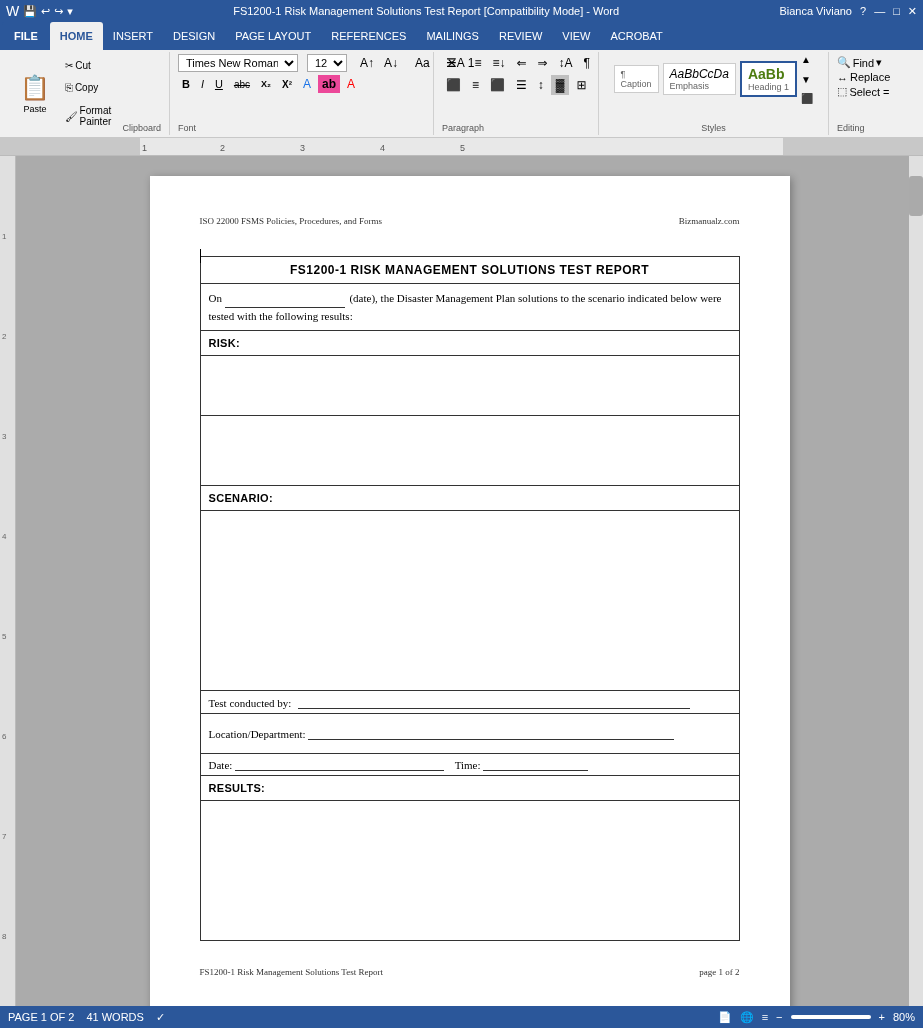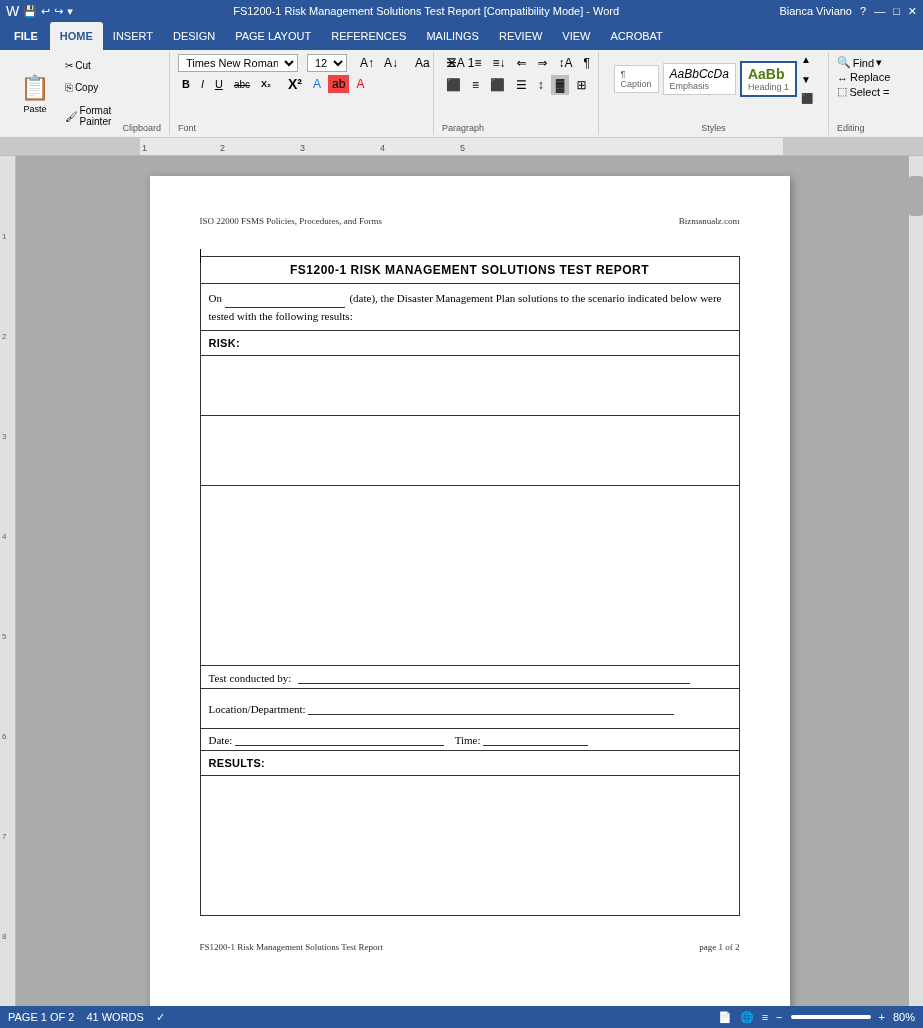--- a/index.html
+++ b/index.html
@@ -112,21 +112,21 @@
       cursor: pointer;
     }
     .grow-shrink { display: flex; gap: 2px; }
     .icon-btn { font-size: 12px; cursor: pointer; padding: 1px 3px; border: 1px solid transparent; }
     .format-btn { font-size: 11px; font-family: 'Segoe UI', Arial, sans-serif; cursor: pointer; padding: 1px 4px; font-weight: bold; }
     .format-btn.bold { font-weight: bold; }
     .format-btn.italic { font-style: italic; font-weight: normal; }
     .format-btn.underline { text-decoration: underline; font-weight: normal; }
     .format-btn.strike { text-decoration: line-through; font-weight: normal; font-size: 10px; }
     .format-btn.sub { font-size: 9px; vertical-align: sub; }
-    .format-btn.sup { font-size: 14px; vertical-align: super; margin-left: 6px; }
+    .format-btn.sup { font-size: 10px; vertical-align: super; }
 
     
     .para-group { min-width: 160px; }
     .para-row { display: flex; align-items: center; gap: 3px; margin-bottom: 3px; }
 
     
     .styles-group { min-width: 220px; }
     .styles-row { display: flex; gap: 4px; align-items: center; }
     .style-caption { font-size: 9px; color: #666; }
 
@@ -360,21 +360,21 @@
       <span class="icon-btn">✕A</span>
     </div>
     <div class="font-row2">
       <span class="format-btn bold">B</span>
       <span class="format-btn italic">I</span>
       <span class="format-btn underline">U</span>
       <span class="format-btn strike">abc</span>
       <span class="format-btn sub">X₂</span>
       <span class="format-btn sup">X²</span>
       <span class="icon-btn" style="color:#1a73e8;">A</span>
-      <span class="icon-btn" style="background:#ef4444;">ab</span>
+      <span class="icon-btn" style="background:#ec4899;font-weight:bold;">ab</span>
       <span class="icon-btn" style="color:red;">A</span>
     </div>
     <div class="ribbon-group-label">Font</div>
   </div>
 
   <div class="ribbon-group para-group" style="min-width:165px; align-items:flex-start;">
     <div class="para-row">
       <span class="icon-btn">☰</span>
       <span class="icon-btn">1≡</span>
       <span class="icon-btn">≡↓</span>
@@ -499,20 +499,25 @@
       </tr>
       <tr>
         <td class="content-cell"></td>
       </tr>
 
       <tr>
         <td class="content-cell" style="height:70px;"></td>
       </tr>
 
       <tr>
+        <td class="section-cell">
+          <span class="section-header">SCENARIO:</span>
+        </td>
+      </tr>
+      <tr>
         <td class="large-content-cell"></td>
       </tr>
 
       <tr>
         <td style="border:1px solid #333; padding:4px 8px;">
           <span>Test conducted by:</span>
           <span class="field-line" style="display:inline-block; width:75%; border-bottom:1px solid #333; vertical-align:bottom; margin-left:4px;">&nbsp;</span>
         </td>
       </tr>
 

